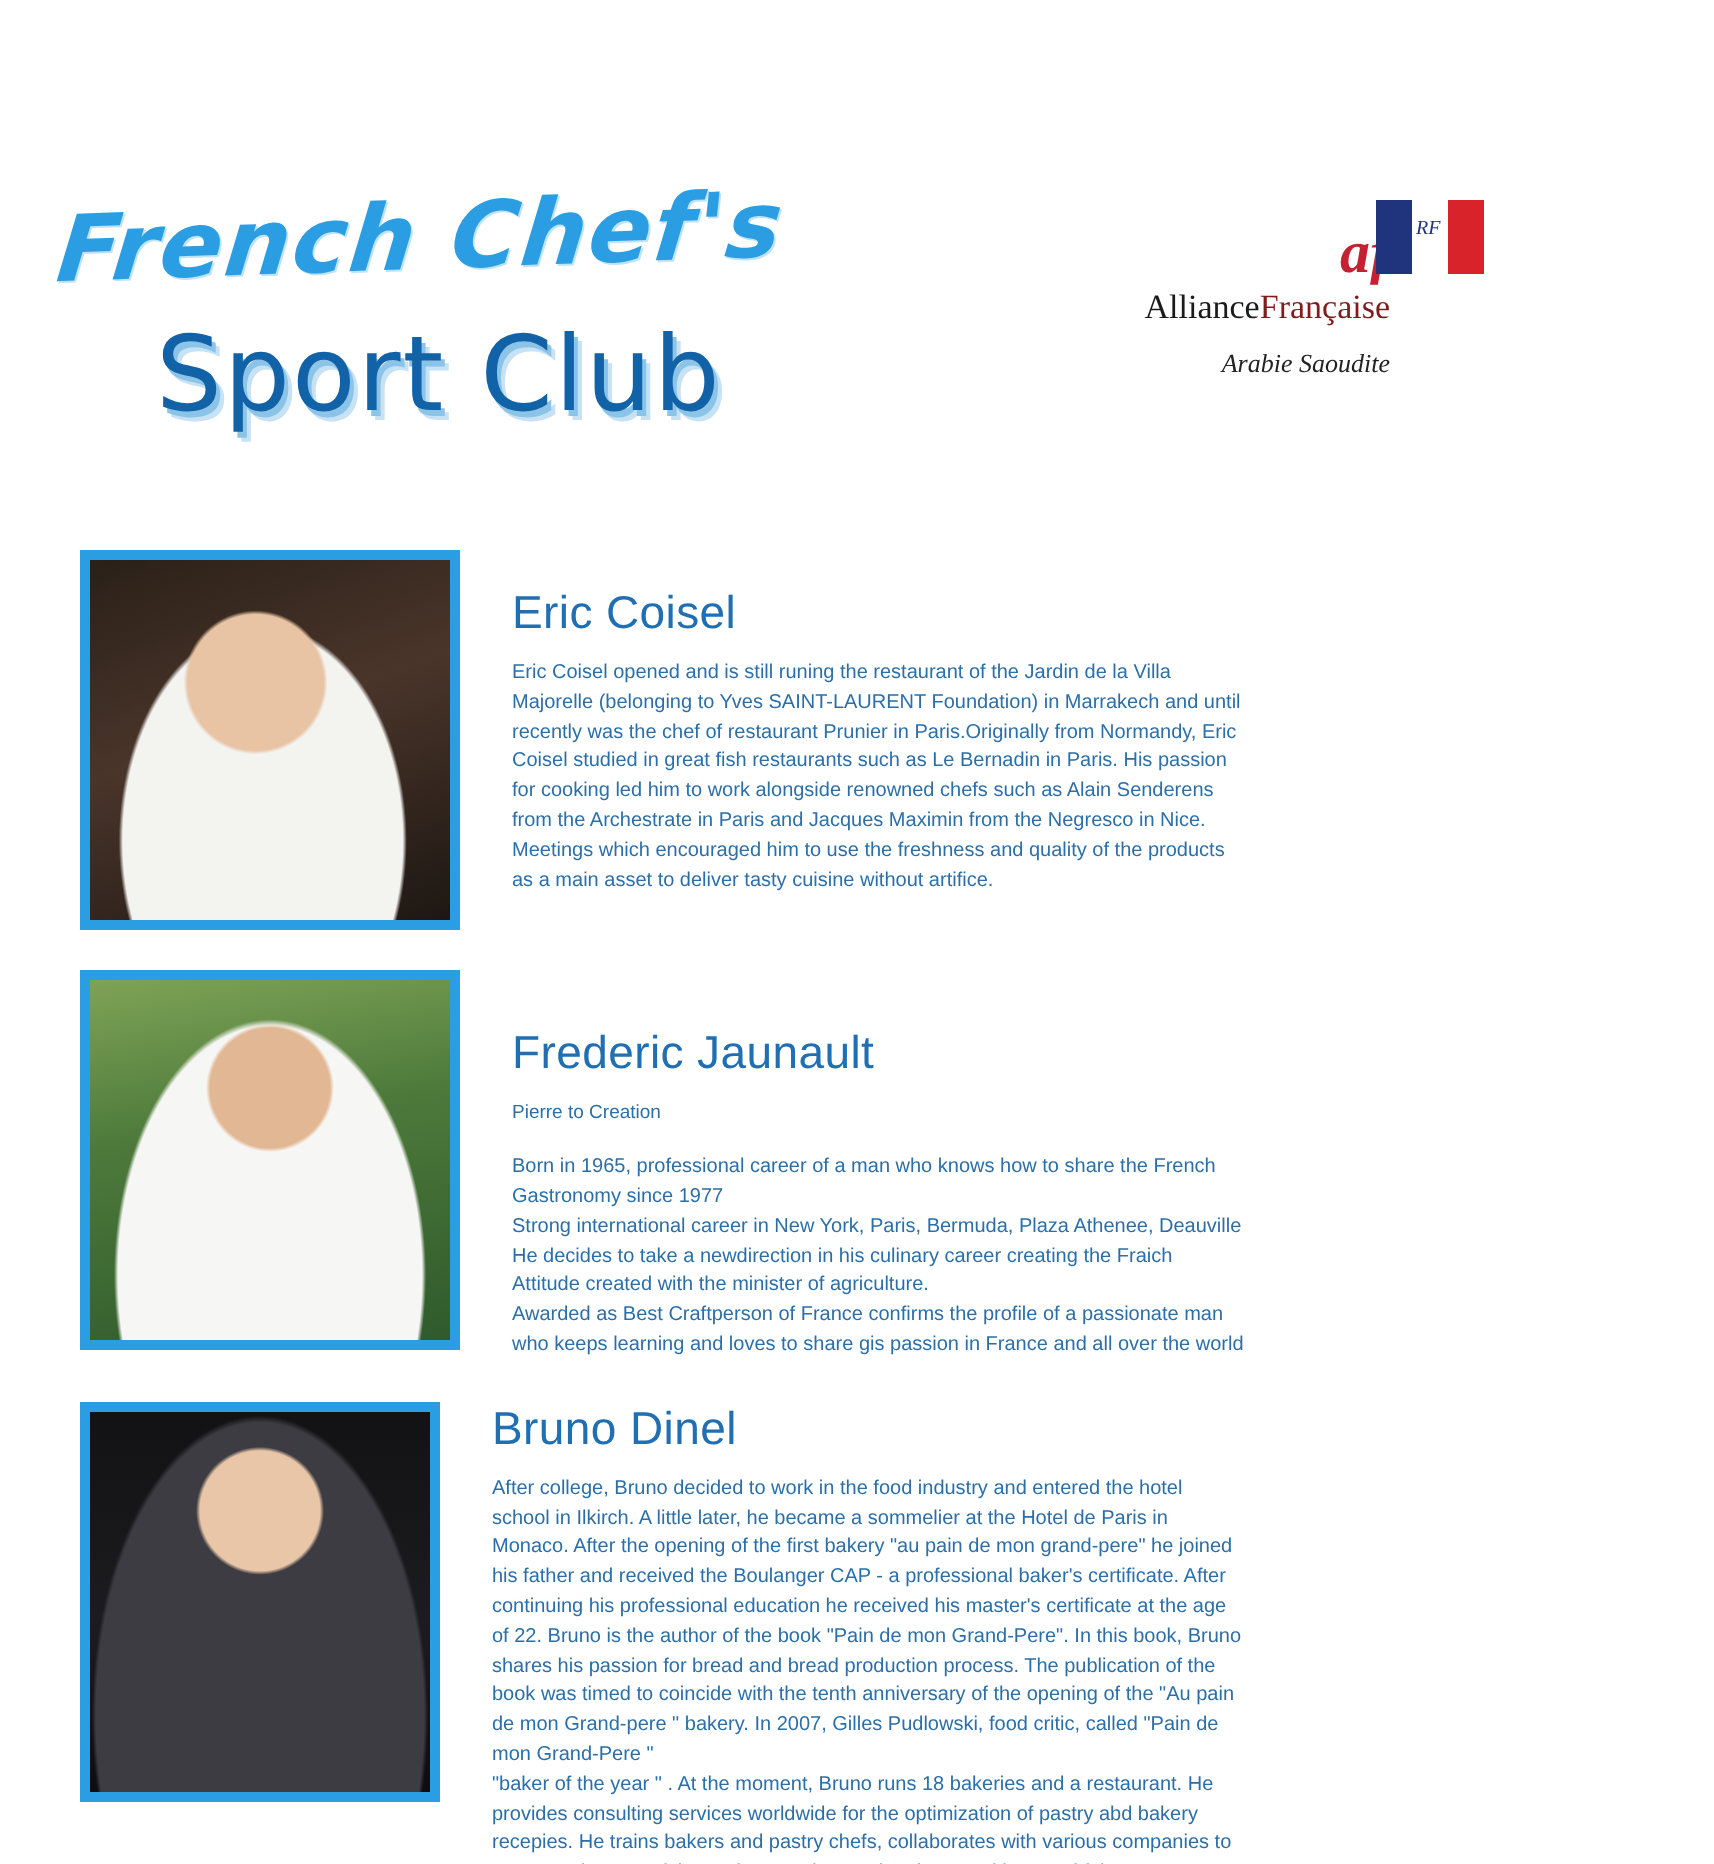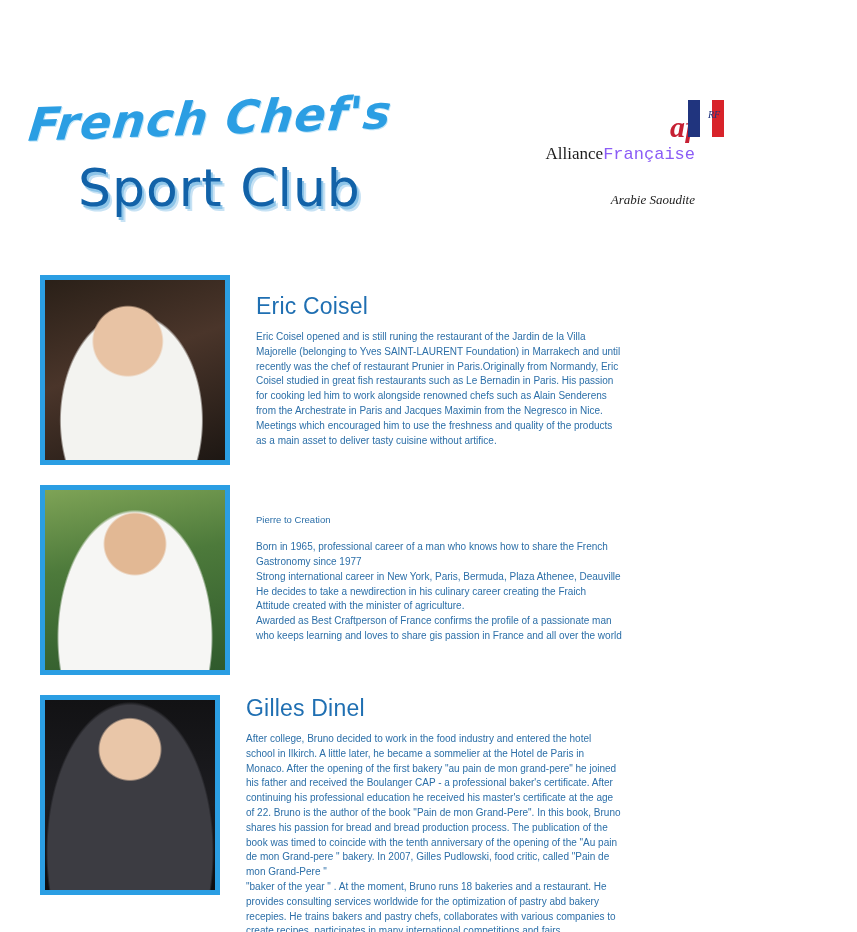--- a/index.html
+++ b/index.html
@@ -65,37 +65,37 @@
     color: #c62033;
     line-height: 1;
   }
   .af-name {
     font-family: "Liberation Serif", serif;
     font-size: 17px;
     color: #1b1b1b;
     margin-top: 2px;
     white-space: nowrap;
   }
-  .af-name .light { color: #8b5cf6; font-family: Liberation Mono, monospace; }
+  .af-name .light { color: #7f1d1d; }
   .af-sub {
     font-family: "Liberation Serif", serif;
     font-size: 13px;
     font-style: italic;
     color: #222;
-    margin-top: 28px;
+    margin-top: 10px;
   }
 
   .consulat {
     position: absolute;
     left: 688px;
     top: 100px;
     width: 150px;
   }
   .flag {
-    width: 36px;
+    width: 54px;
     height: 37px;
     display: flex;
     position: relative;
     margin-bottom: 6px;
   }
   .flag .b { width: 33.3%; background: #20347e; }
   .flag .w { width: 33.3%; background: #ffffff; }
   .flag .r { width: 33.4%; background: #d8232a; }
   .flag .rf {
     position: absolute;
@@ -235,30 +235,31 @@
     <h2 class="chef-name">Eric Coisel</h2>
     <div class="chef-body">Eric Coisel opened and is still runing the restaurant of the Jardin de la Villa Majorelle (belonging to Yves SAINT-LAURENT Foundation) in Marrakech and until recently was the chef of restaurant Prunier in Paris.Originally from Normandy, Eric Coisel studied in great fish restaurants such as Le Bernadin in Paris. His passion for cooking led him to work alongside renowned chefs such as Alain Senderens from the Archestrate in Paris and Jacques Maximin from the Negresco in Nice. Meetings which encouraged him to use the freshness and quality of the products as a main asset to deliver tasty cuisine without artifice.</div>
   </div>
 </div>
 
 <div class="chef" id="chef-1">
   <div class="photo-frame">
     <div class="photo ph-frederic"></div>
   </div>
   <div class="chef-text">
+    <h2 class="chef-name">Frederic Jaunault</h2>
     <div class="chef-tagline">Pierre to Creation</div>
     <div class="chef-body" style="white-space: pre-line;">Born in 1965, professional career of a man who knows how to share the French Gastronomy since 1977
 Strong international career in New York, Paris, Bermuda, Plaza Athenee, Deauville
 He decides to take a newdirection in his culinary career creating the Fraich Attitude created with the minister of agriculture.
 Awarded as Best Craftperson of France confirms the profile of a passionate man who keeps learning and loves to share gis passion in France and all over the world</div>
   </div>
 </div>
 
 <div class="chef" id="chef-2">
   <div class="photo-frame">
     <div class="photo ph-bruno"></div>
   </div>
   <div class="chef-text">
-    <h2 class="chef-name">Gilles Dinel</h2>
+    <h2 class="chef-name">Bruno Dinel</h2>
     <div class="chef-body" style="white-space: pre-line;">After college, Bruno decided to work in the food industry and entered the hotel school in Ilkirch. A little later, he became a sommelier at the Hotel de Paris in Monaco. After the opening of the first bakery "au pain de mon grand-pere" he joined his father and received the Boulanger CAP - a professional baker's certificate. After continuing his professional education he received his master's certificate at the age of 22. Bruno is the author of the book "Pain de mon Grand-Pere". In this book, Bruno shares his passion for bread and bread production process. The publication of the book was timed to coincide with the tenth anniversary of the opening of the "Au pain de mon Grand-pere " bakery. In 2007, Gilles Pudlowski, food critic, called "Pain de mon Grand-Pere "
 "baker of the year " . At the moment, Bruno runs 18 bakeries and a restaurant. He provides consulting services worldwide for the optimization of pastry abd bakery recepies. He trains bakers and pastry chefs, collaborates with various companies to create recipes, participates in many international competitions and fairs.</div>
   </div>
 </div>
 
 </body></html>

